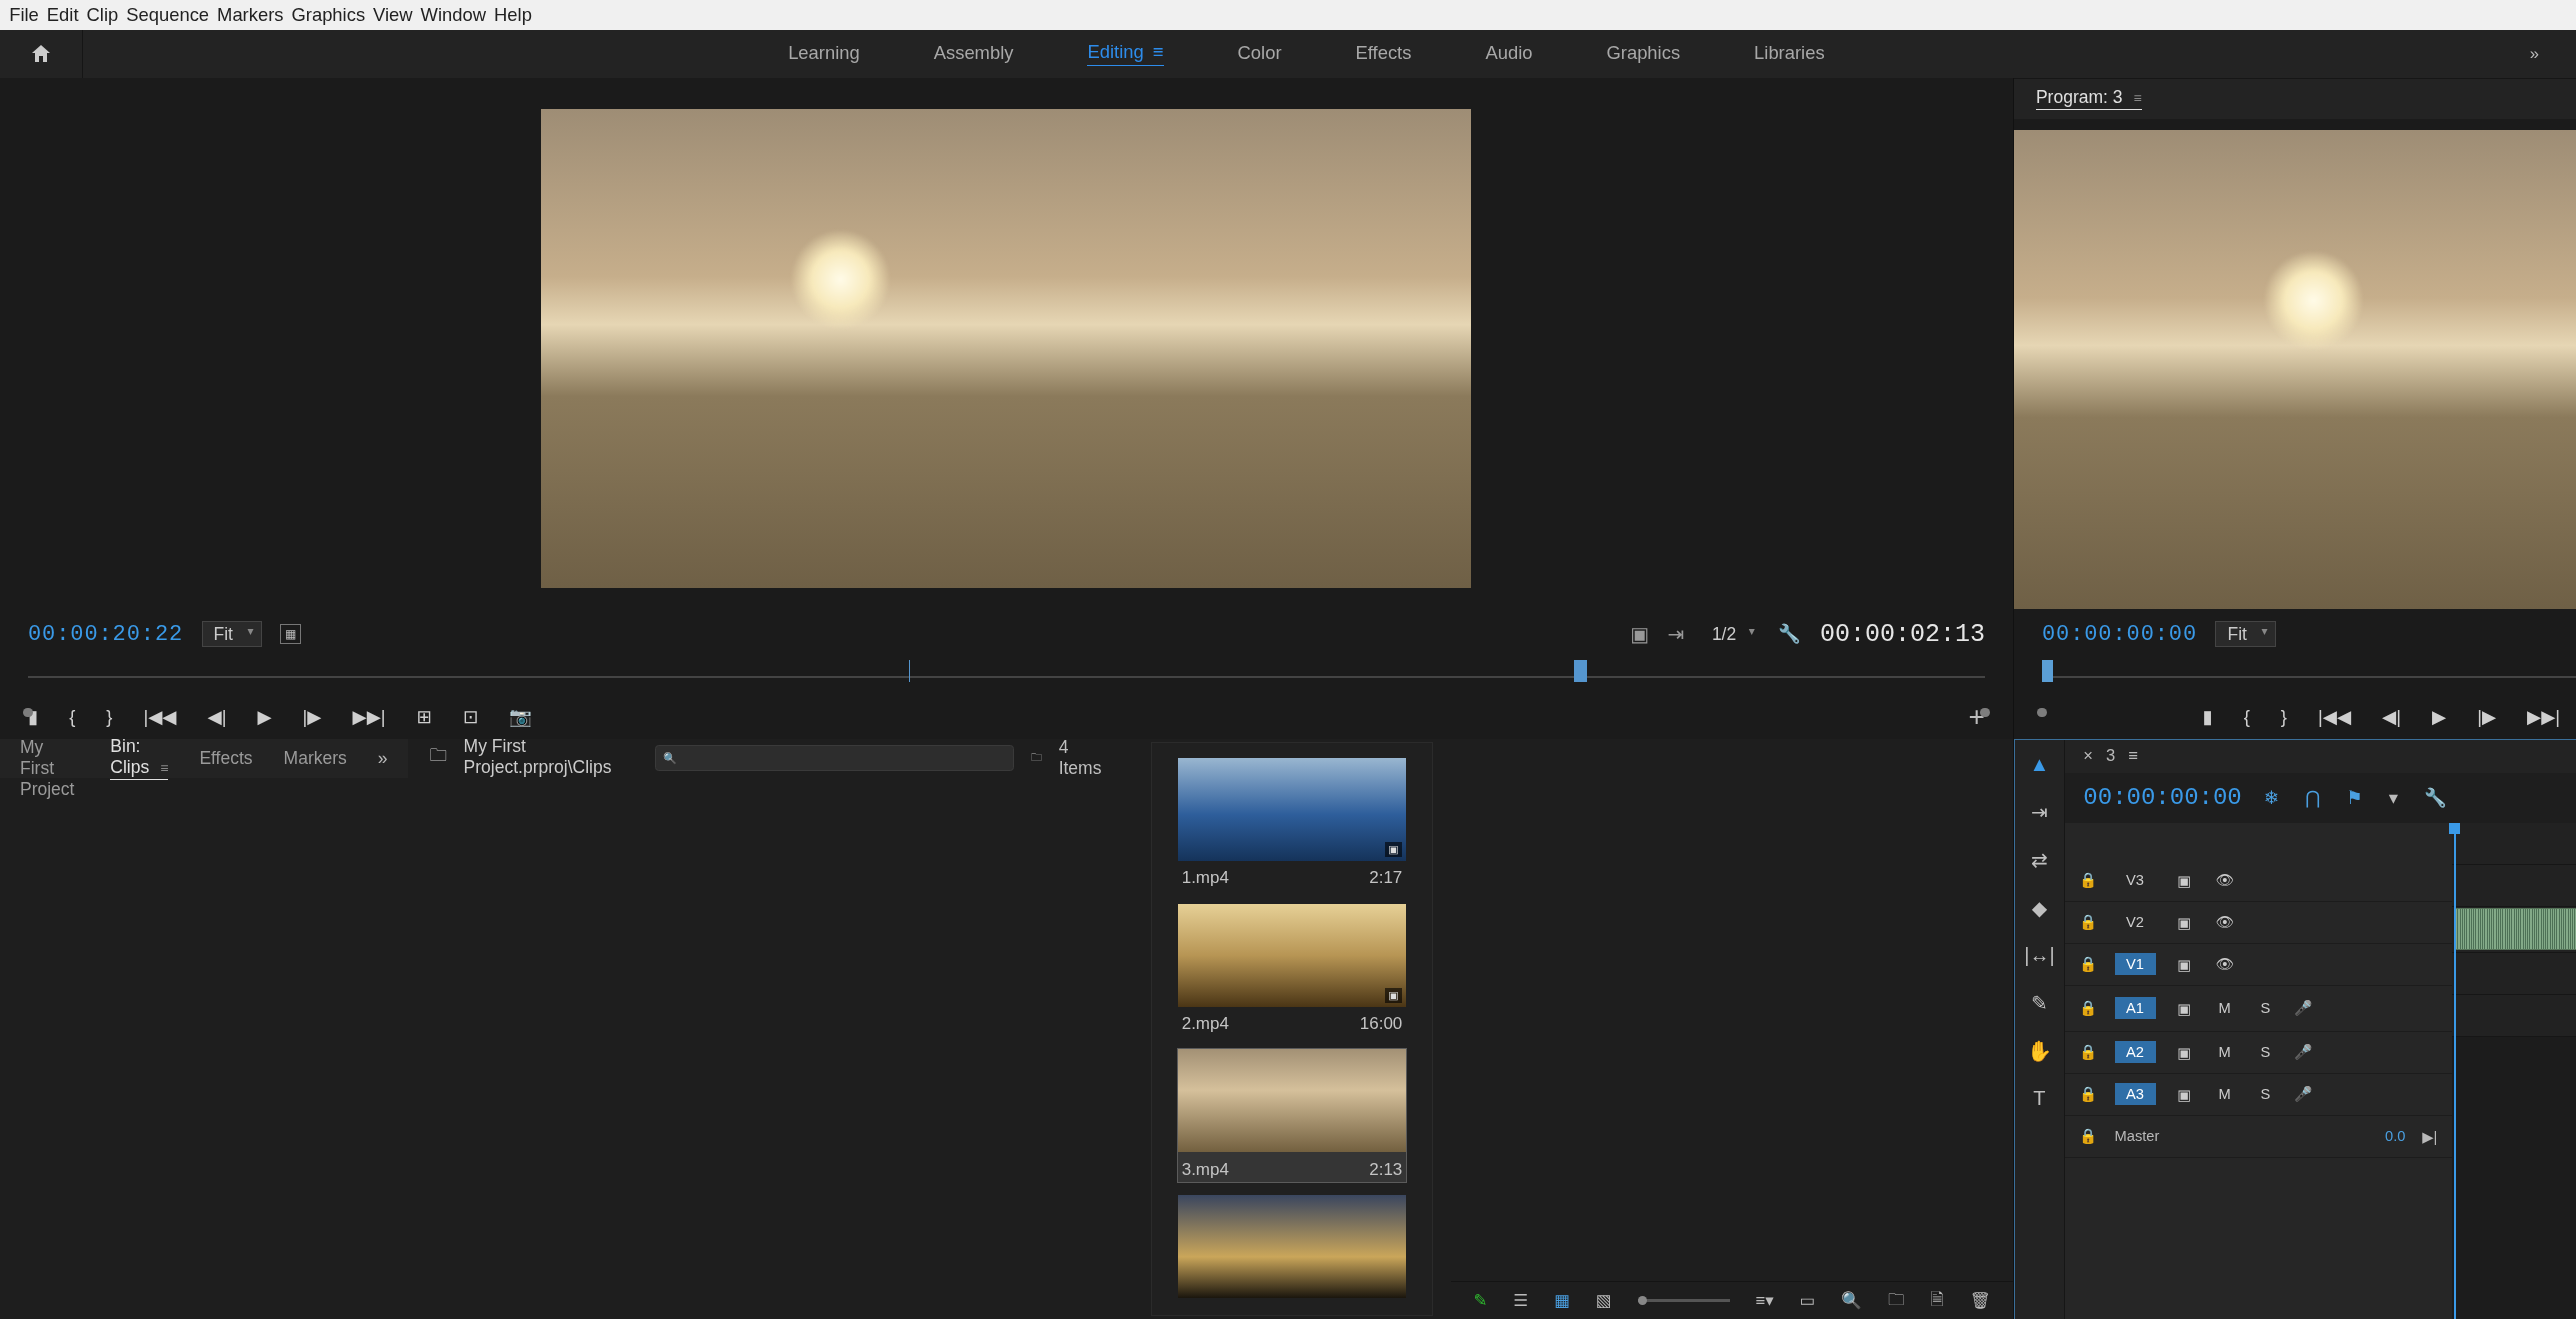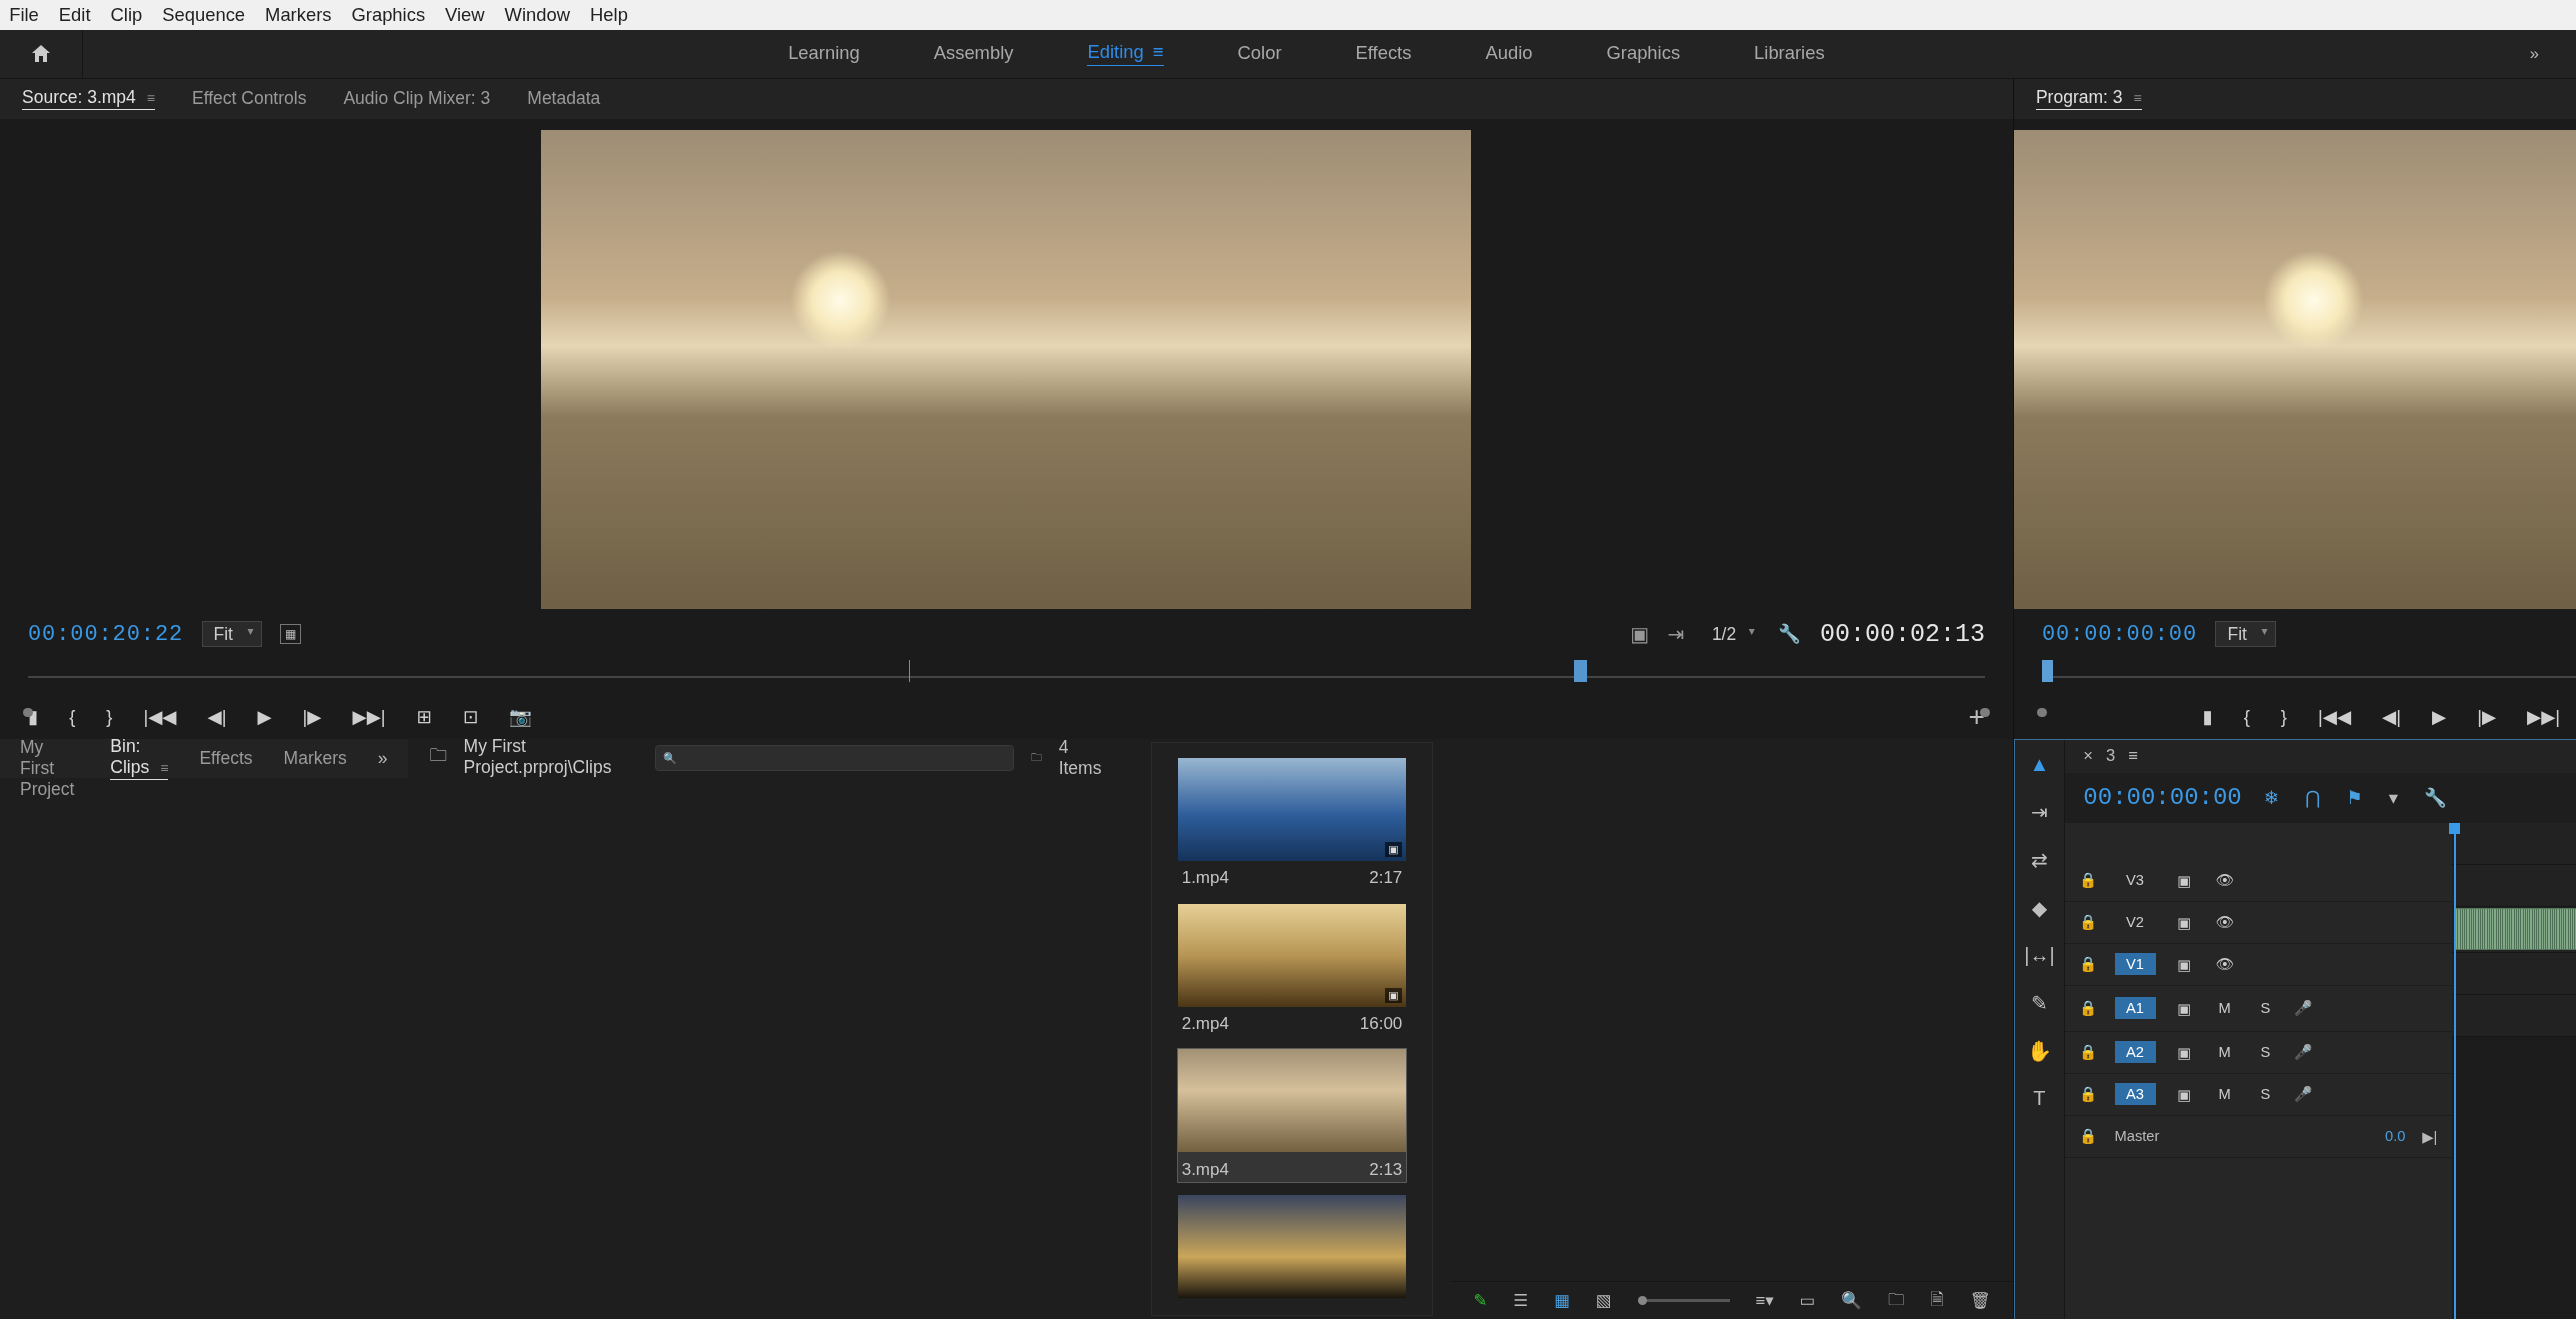--- a/index.html
+++ b/index.html
@@ -1,19 +1,19 @@
 <!DOCTYPE html>
 <html style="font-size:14.7px"><head>
 <meta charset="utf-8">
 <style>
 * { margin: 0; padding: 0; box-sizing: border-box; font-family: 'Segoe UI', Arial, sans-serif; }
 body { background: #1e1e1e; color: #b9b9b9; font-size: 11px; width: 2576px; height: 1319px; overflow: hidden; transform-origin: top left; }
 
 
-.menu-bar { background: #f0f0f0; color: #222; height: 29.5px; display: flex; align-items: center; padding: 0 9.2px; gap: 20px; font-size: 18.4px; }
+.menu-bar { background: #f0f0f0; color: #222; height: 29.5px; display: flex; align-items: center; padding: 0 9.2px; gap: 8px; font-size: 18.4px; }
 .menu-bar span { cursor: default; }
 
 
 .workspace-bar { background: #232323; height: 48px; display: flex; align-items: center; }
 .home-icon { width: 83px; height: 100%; display: flex; align-items: center; justify-content: center; border-right: 0.9px solid #151515; }
 .workspace-tabs { flex: 1; display: flex; align-items: center; justify-content: center; gap: 74px; font-size: 18.4px; }
 .workspace-tab { color: #a8a8a8; cursor: default; }
 .workspace-tab.active { color: #2d8ceb; border-bottom: 1.8px solid #2d8ceb; padding-bottom: 1.8px; display: flex; align-items: center; gap: 9.2px; }
 .overflow-icon { margin-right: 37px; color: #bbb; font-size: 16.6px; }
 
@@ -153,26 +153,20 @@
     <span class="workspace-tab">Audio</span>
     <span class="workspace-tab">Graphics</span>
     <span class="workspace-tab">Libraries</span>
   </div>
   <span class="overflow-icon">»</span>
 </div>
 
 <div class="main-grid">
 
   <div class="monitor-panel">
-    <div class="panel-tabs">
-      <span class="panel-tab active"><span>Source: 3.mp4</span><span class="menu-dots">≡</span></span>
-      <span class="panel-tab">Effect Controls</span>
-      <span class="panel-tab">Audio Clip Mixer: 3</span>
-      <span class="panel-tab">Metadata</span>
-    </div>
     <div class="monitor-body">
       <div class="monitor-img">
           <div class="sun"></div>
         </div>
     </div>
     <div class="monitor-info">
       <span class="timecode">00:00:20:22</span>
       <span class="fit-dd">Fit</span>
       <span style="color:#bbb;border:0.9px solid #777;padding:1.8px 3.7px;font-size:12px;">▦</span>
       <span class="spacer"></span>

